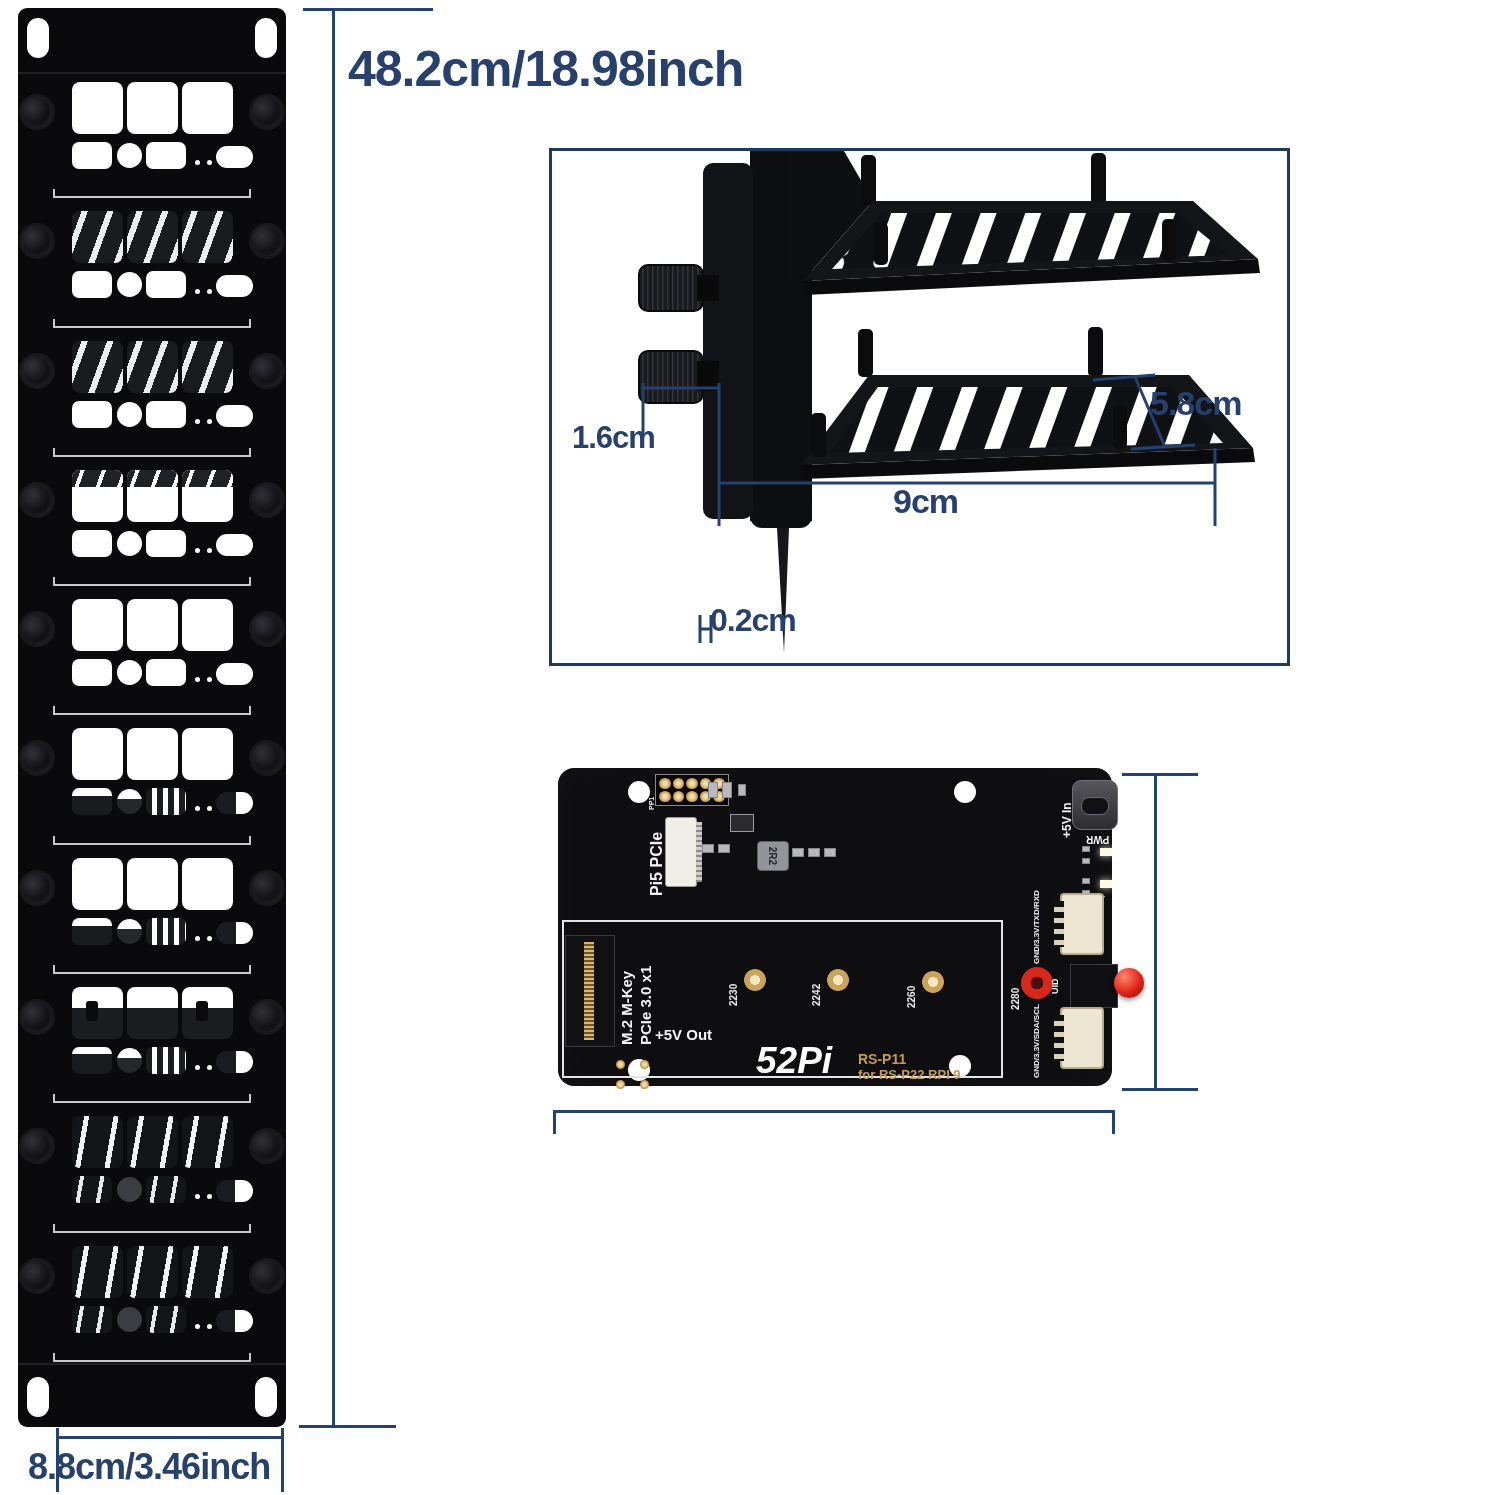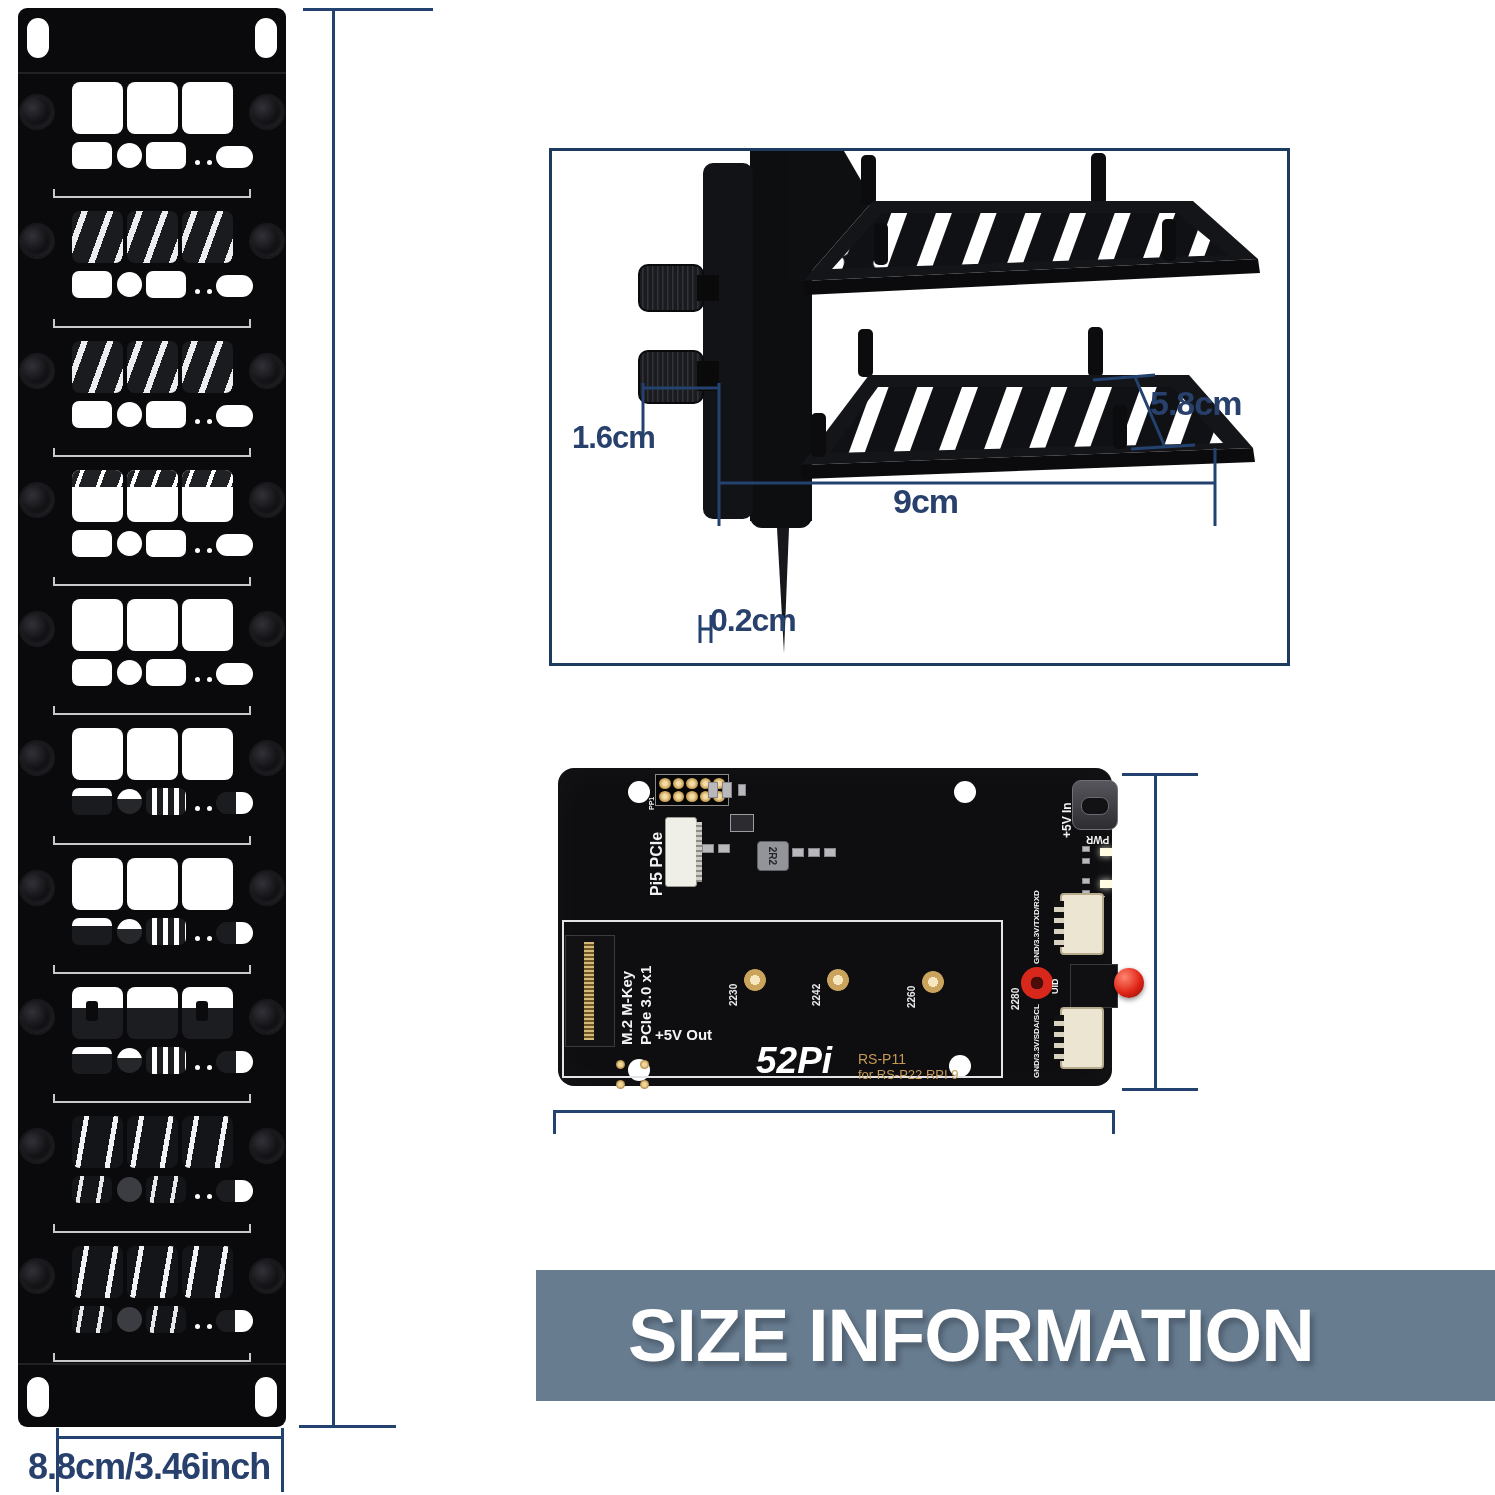--- a/index.html
+++ b/index.html
@@ -105,21 +105,21 @@
   .jst::before{content:"";position:absolute;left:-8px;top:6px;bottom:6px;width:10px;
       background:repeating-linear-gradient(180deg,#111 0 6px,#d9d2c0 6px 11px);}
   .switch-body{position:absolute;left:512px;top:196px;width:46px;height:42px;background:#101012;
       border:1px solid #39393f;}
   .red-btn{position:absolute;left:556px;top:200px;width:30px;height:30px;border-radius:50%;
       background:radial-gradient(circle at 35% 30%,#ff8570,#e02517 55%,#7e0f07);
       box-shadow:0 2px 5px rgba(0,0,0,.45);}
   .gold-dot{position:absolute;width:9px;height:9px;border-radius:50%;
       background:radial-gradient(circle,#f1d79c 30%,#a97f35 75%);}
   .logo{position:absolute;color:#ffffff;font-weight:bold;font-style:italic;white-space:nowrap;}
-  .goldtext{position:absolute;color:#c49a54;font-weight:normal;white-space:nowrap;}
+  .goldtext{position:absolute;color:#c49a54;font-weight:bold;white-space:nowrap;}
   .whitetext{position:absolute;color:#f4f4f4;font-weight:bold;white-space:nowrap;}
 
   
   .banner{position:absolute;left:536px;top:1270px;width:959px;height:131px;background:#687c90;
       display:flex;align-items:center;padding-left:92px;box-sizing:border-box;}
   .banner span{color:#ffffff;font-size:74px;font-weight:bold;letter-spacing:-1px;
       text-shadow:4px 5px 5px rgba(35,45,55,0.35);white-space:nowrap;}
 </style>
 </head>
 <body>
@@ -275,20 +275,21 @@
       </div>
     <div class="flange flange-bottom">
       <div class="oval oval-l"></div>
       <div class="oval oval-r"></div>
     </div>
   </div>
 
   <div class="dim-line" style="left:303px;top:8px;width:130px;height:3px;"></div>
   <div class="dim-line" style="left:332px;top:8px;width:3px;height:1420px;"></div>
   <div class="dim-line" style="left:299px;top:1425px;width:97px;height:3px;"></div>
+  <div class="dim-text" style="left:348px;top:40px;font-size:50px;">48.2cm/18.98inch</div>
 
   <div class="dim-line" style="left:56px;top:1436px;width:228px;height:3px;"></div>
   <div class="dim-line" style="left:56px;top:1428px;width:3px;height:64px;"></div>
   <div class="dim-line" style="left:281px;top:1428px;width:3px;height:64px;"></div>
   <div class="dim-text" style="left:28px;top:1446px;width:258px;text-align:left;font-size:36px;">8.8cm/3.46inch</div>
 
   <div class="bracket-box">
     <svg width="735" height="512" viewBox="0 0 735 512">
       <defs>
         <pattern id="slats" width="42" height="220" patternUnits="userSpaceOnUse" patternTransform="rotate(20)">
@@ -438,17 +439,14 @@
   </div>
 
   <div class="dim-line" style="left:1122px;top:773px;width:76px;height:3px;"></div>
   <div class="dim-line" style="left:1154px;top:773px;width:3px;height:318px;"></div>
   <div class="dim-line" style="left:1122px;top:1088px;width:76px;height:3px;"></div>
 
   <div class="dim-line" style="left:553px;top:1110px;width:562px;height:3px;"></div>
   <div class="dim-line" style="left:553px;top:1110px;width:3px;height:24px;"></div>
   <div class="dim-line" style="left:1112px;top:1110px;width:3px;height:24px;"></div>
 
-  <div class="banner" style="background: rgb(104, 124, 144);">
-    <span style="color: rgb(255, 255, 255);">SIZE INFORMATION</span>
-  </div>
 
 </div>
 
 </body></html>

